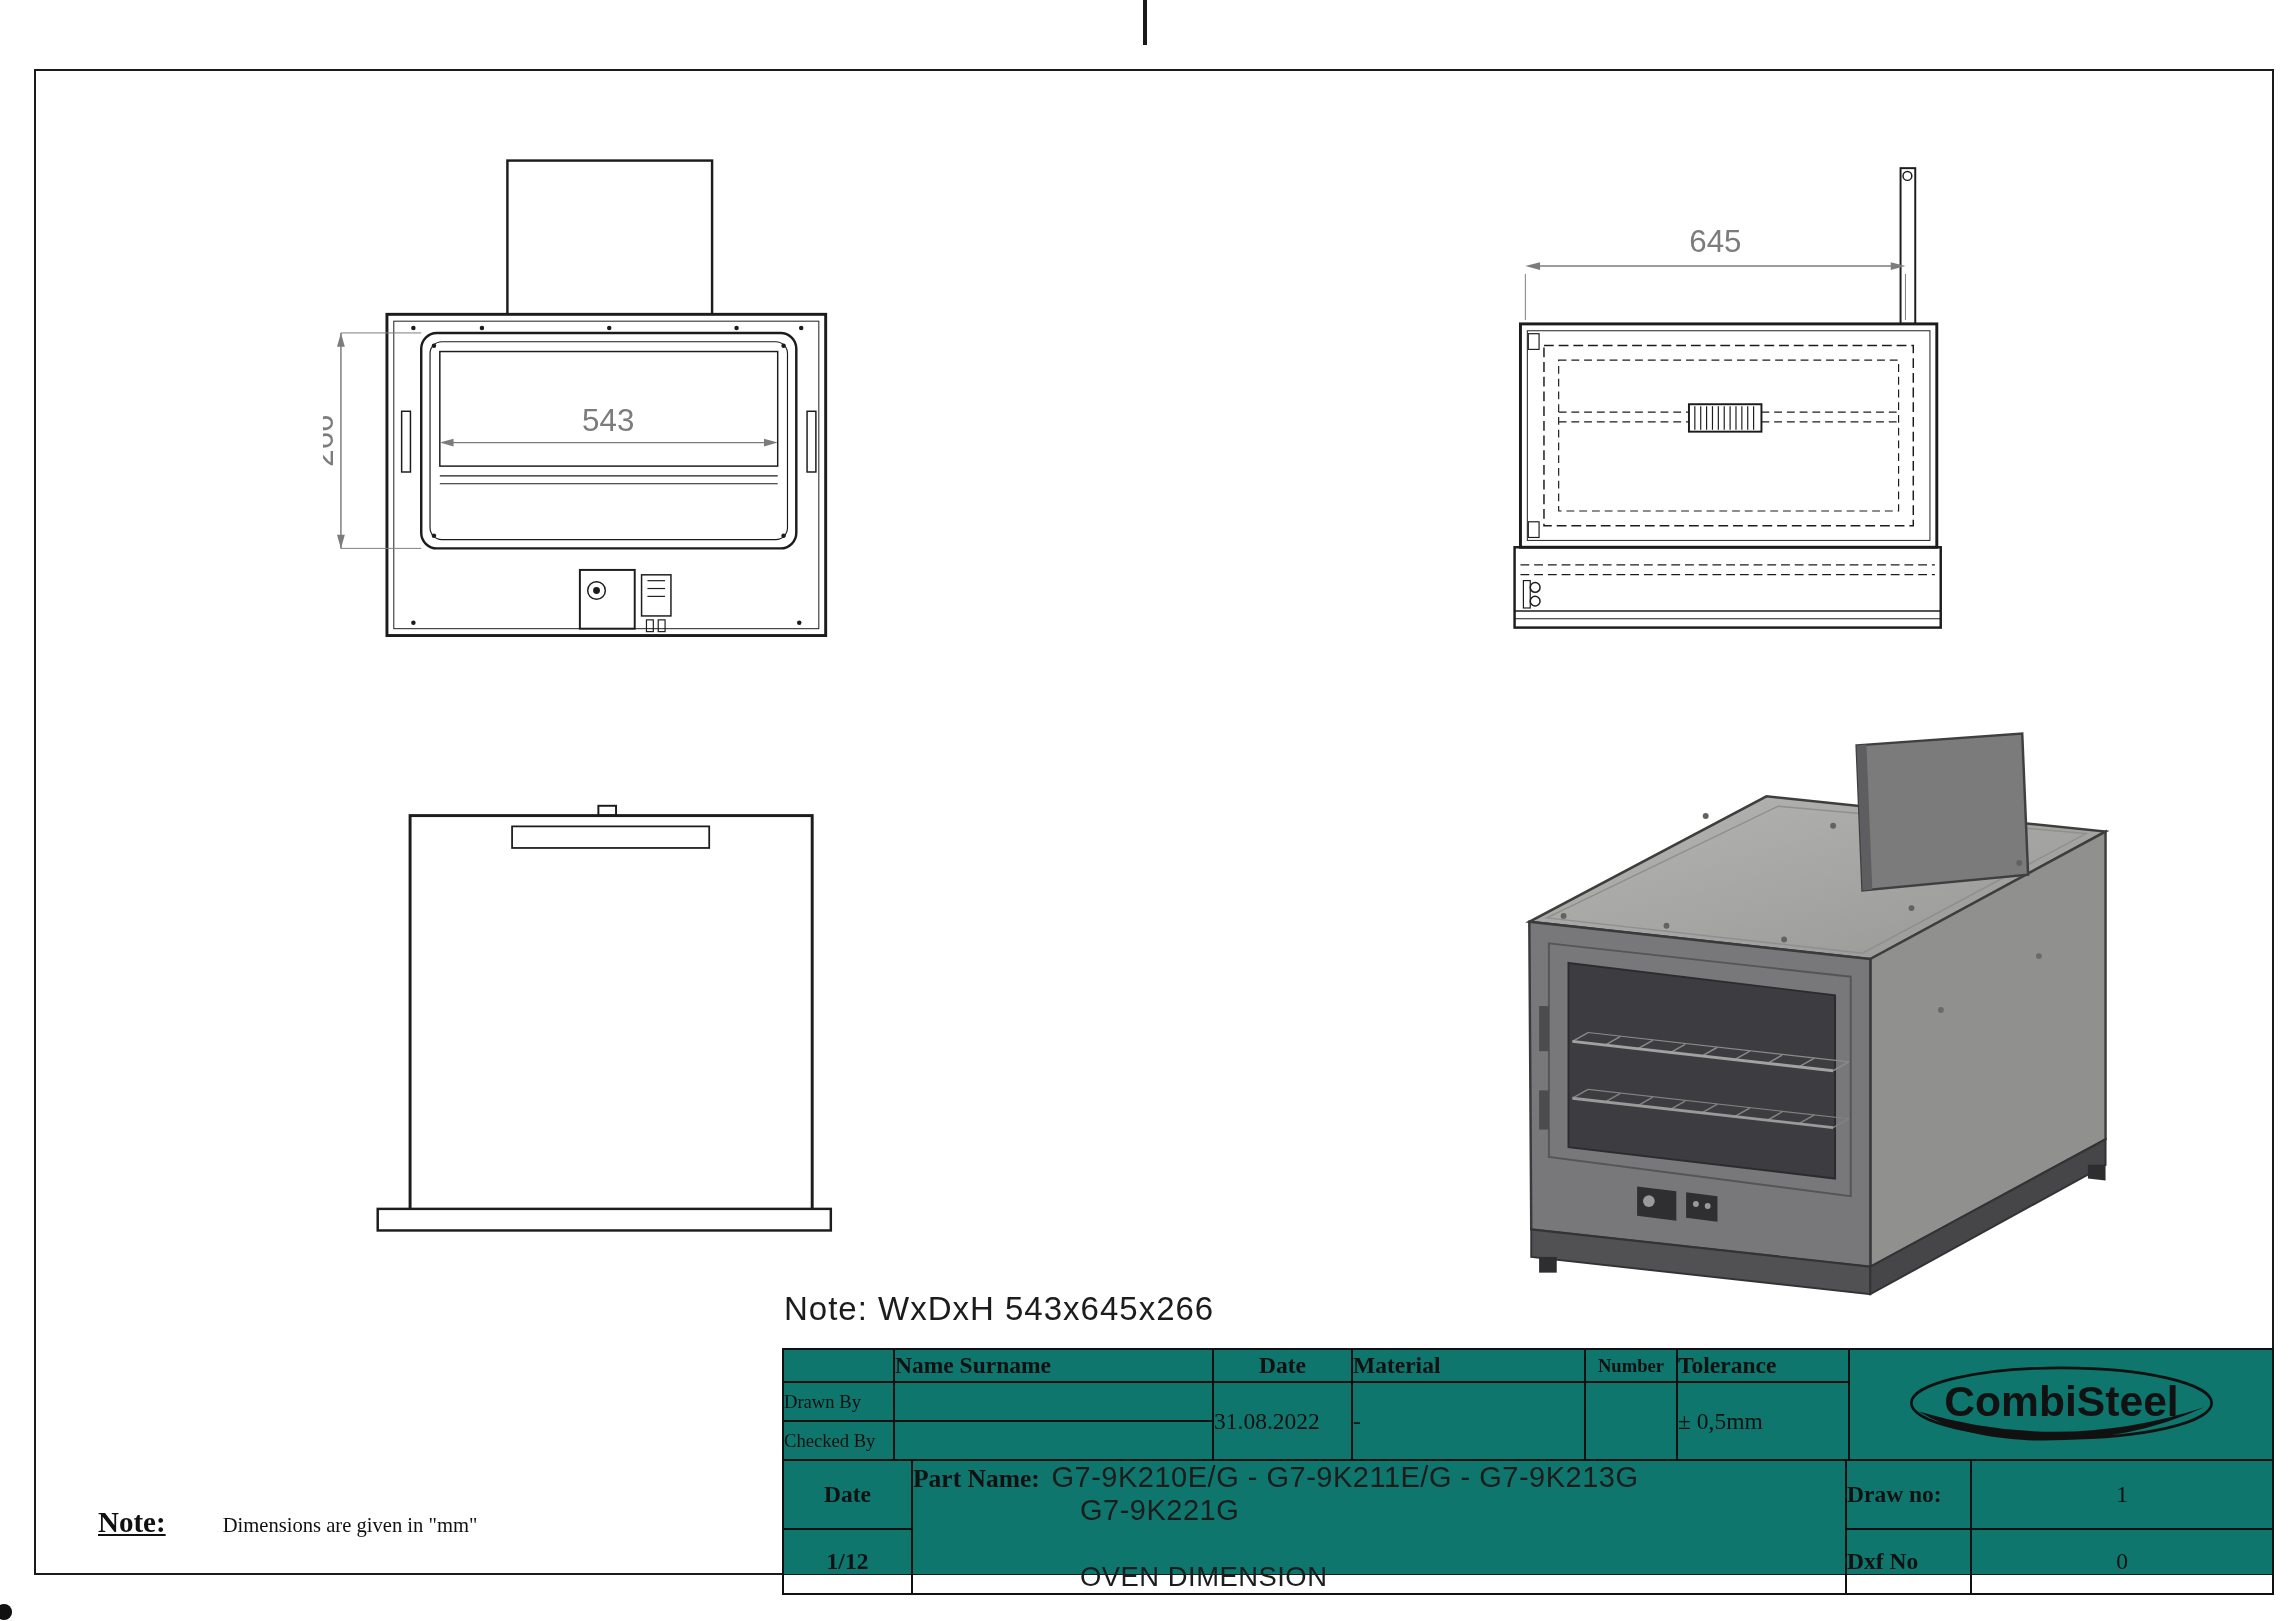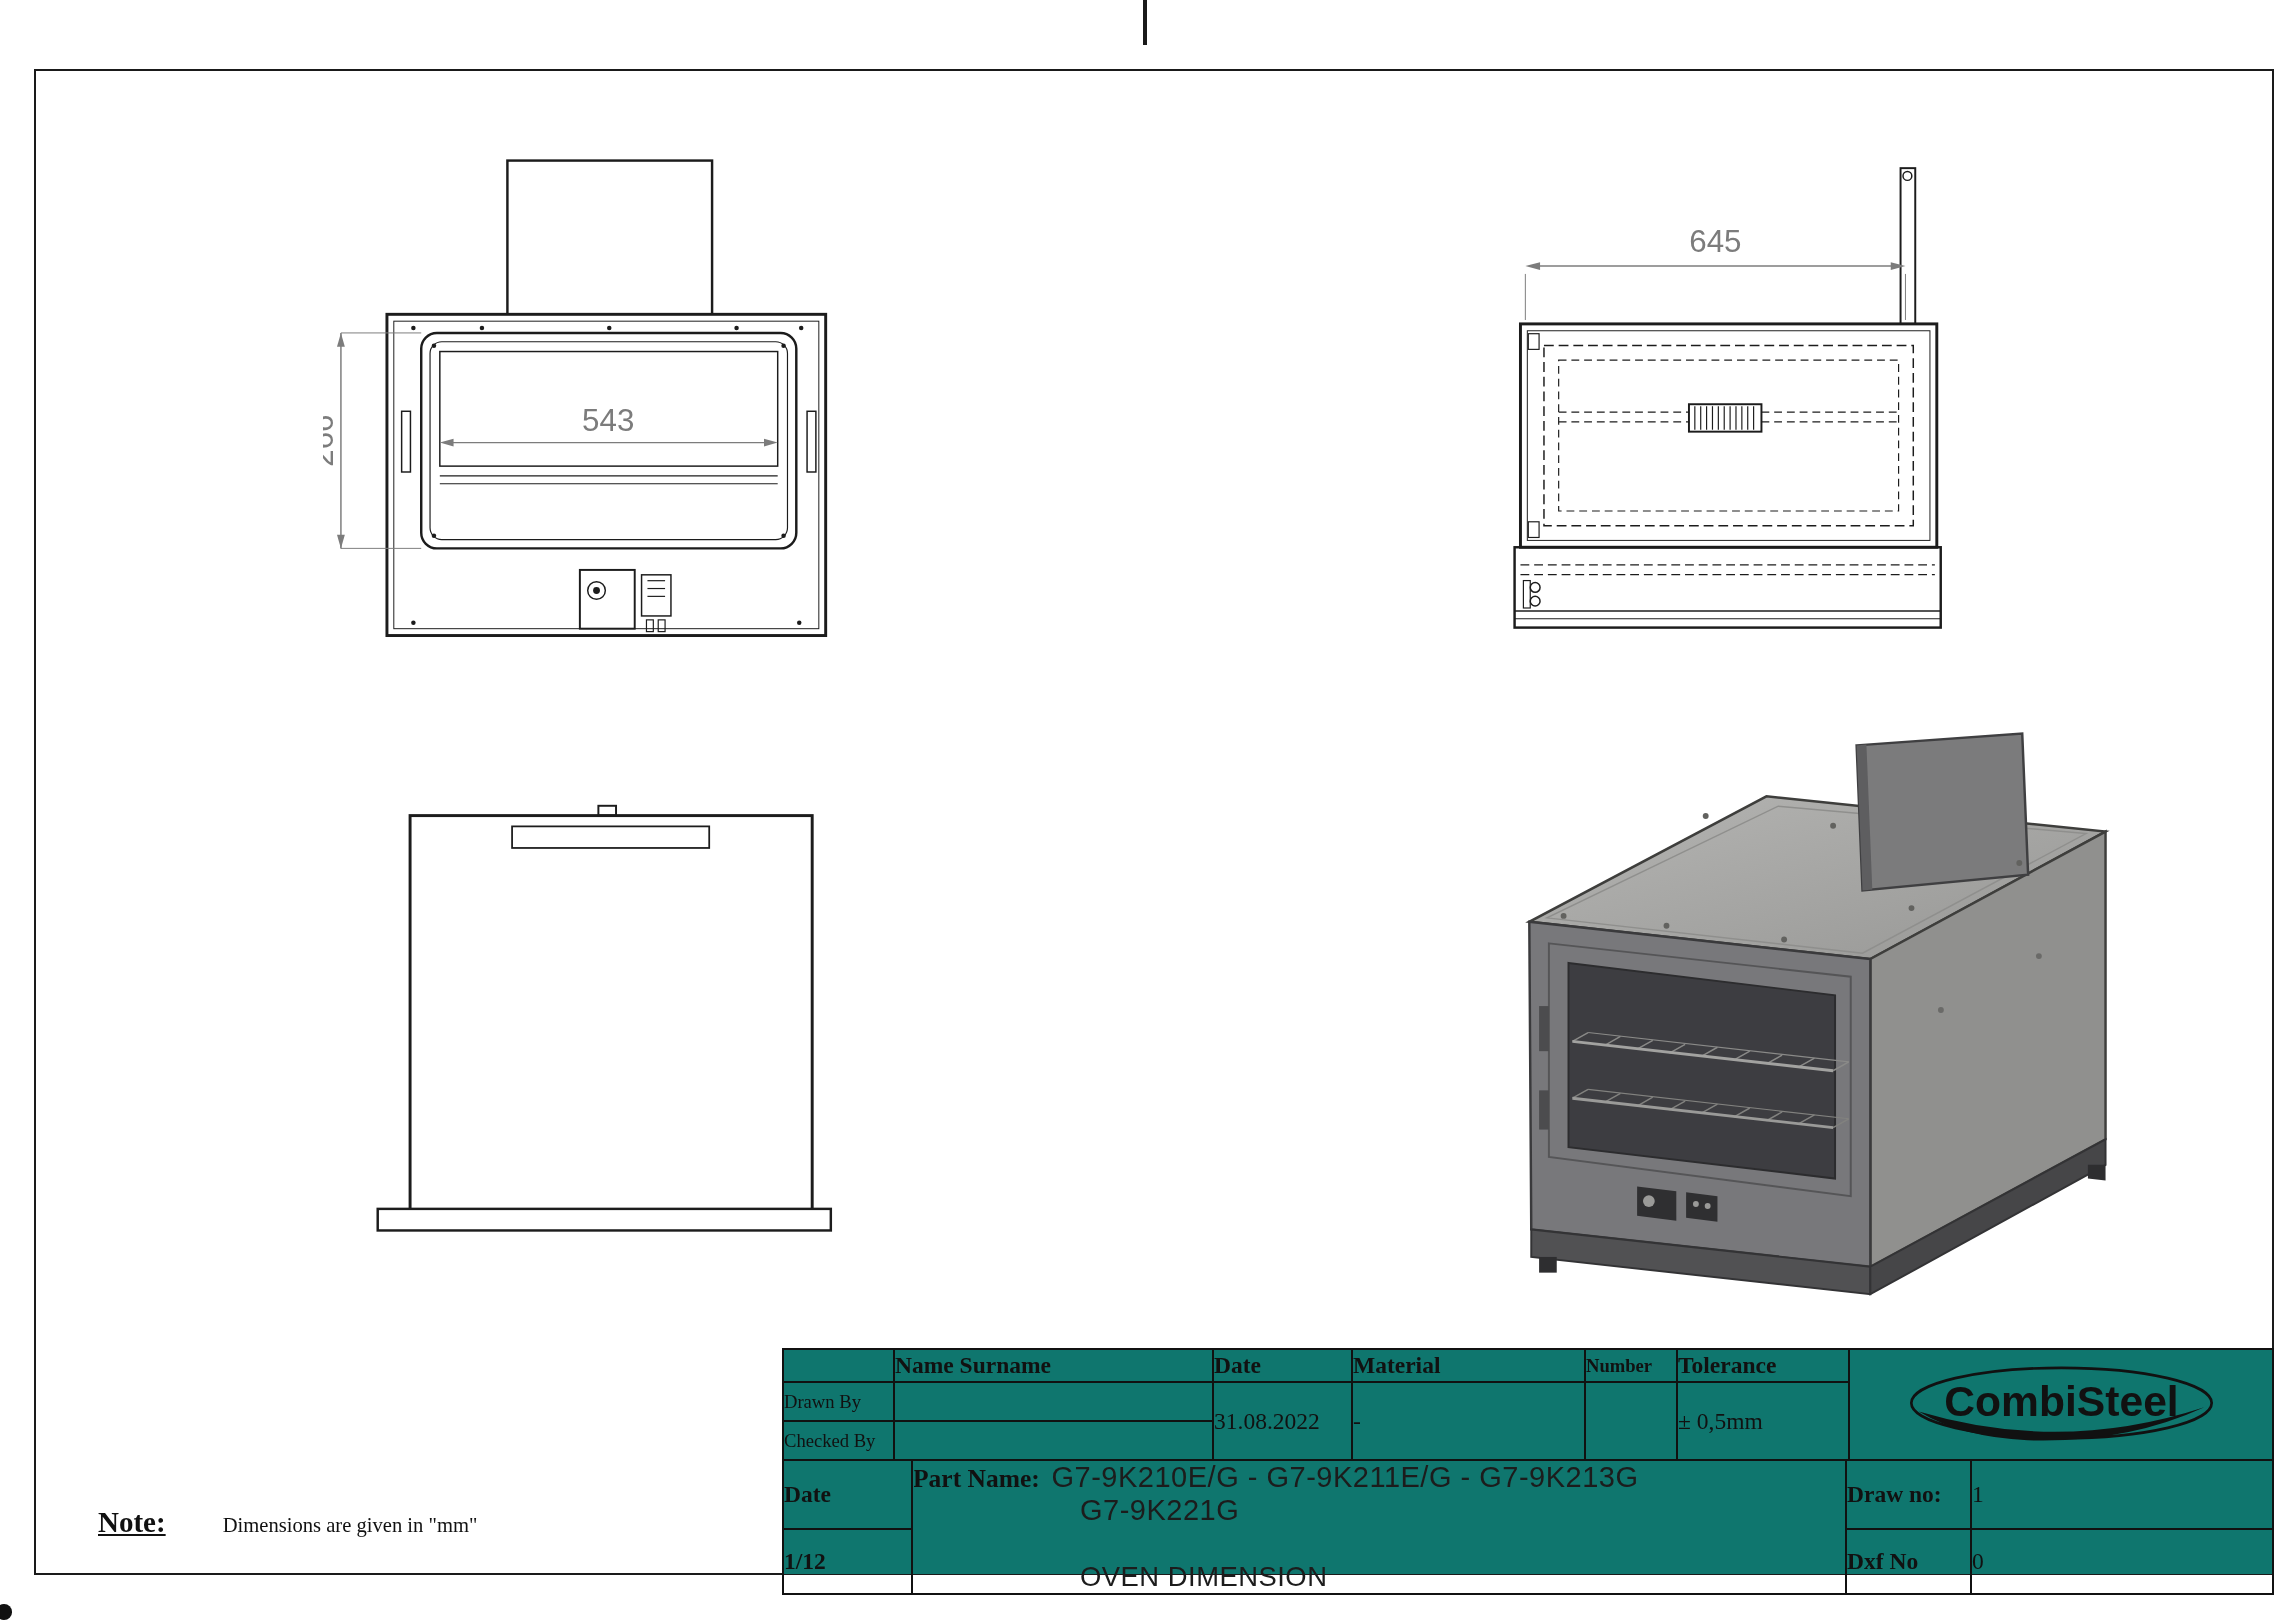--- a/index.html
+++ b/index.html
@@ -29,21 +29,21 @@
   .tb-top tr:nth-child(2){ height:39px; }
   .tb-top tr:nth-child(3){ height:39px; }
   .tb-bottom { margin-top:-2px; }
   .tb-bottom tr:nth-child(1){ height:57px; }
   .tb-bottom tr:nth-child(2){ height:54px; }
   .c-head { font-weight:bold; font-size:23.5px; }
   .sm { font-size:18.6px; }
   .c-label { font-weight:normal; font-size:18.6px; padding-left:4.9px; }
   .c-val { font-size:23.5px; }
   .al { text-align:left; padding-left:7.8px; }
-  .ac { text-align:left; }
+  .ac { text-align:center; }
   .partname-cell { vertical-align:top; padding:3.9px 0 0 9.8px; line-height:1.12;border-radius:12px; }
   .pn-label { font-weight:bold; font-size:25.5px; font-family:"Liberation Serif", serif; margin-right:11.8px; }
   .pn-codes { font-family:"Liberation Sans", sans-serif; font-size:29px; color:#1c1c1c; letter-spacing:0.5px; }
   .pn-indent { margin-left:167px; }
   .pn-desc { font-family:"Liberation Sans", sans-serif; font-size:27.4px; color:#1c1c1c; letter-spacing:0.5px;margin-top:36px; }
   .logo-cell { text-align:center; vertical-align:middle;border-radius:17px; }
 
   .footer-note { position:absolute; left:98px; top:1506px; display:flex; align-items:baseline; gap:57px; }
   .footer-note .n-label { font-weight:bold; font-size:29px; text-decoration:underline; color:#111; }
   .footer-note .n-text { font-size:20.6px; color:#111; }
@@ -220,20 +220,21 @@
           <circle cx="180" cy="214" r="3"></circle>
           <circle cx="300" cy="228" r="3"></circle>
         <circle cx="430" cy="196" r="3"></circle>
           <circle cx="540" cy="150" r="3"></circle>
           <circle cx="350" cy="112" r="3"></circle>
         <circle cx="220" cy="102" r="3"></circle>
       </g>
     </g>
   </svg>
 
+  <div class="dim-note">Note: WxDxH  543x645x266</div>
 
   <div class="title-block">
     <table class="tb tb-top">
       <colgroup>
         <col style="width:111px">
           <col style="width:319px">
           <col style="width:139px">
         <col style="width:233px">
           <col style="width:92px">
           <col style="width:172px">

